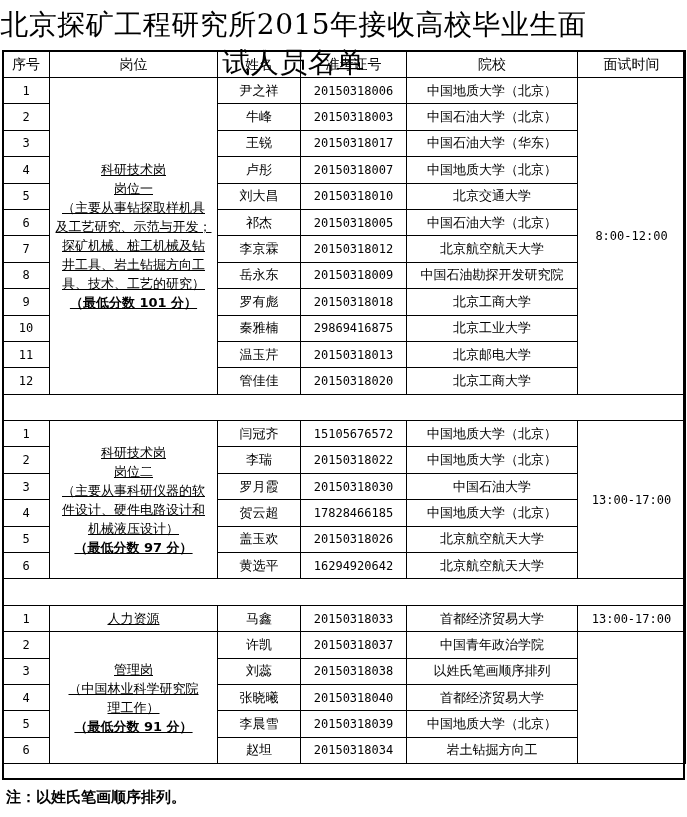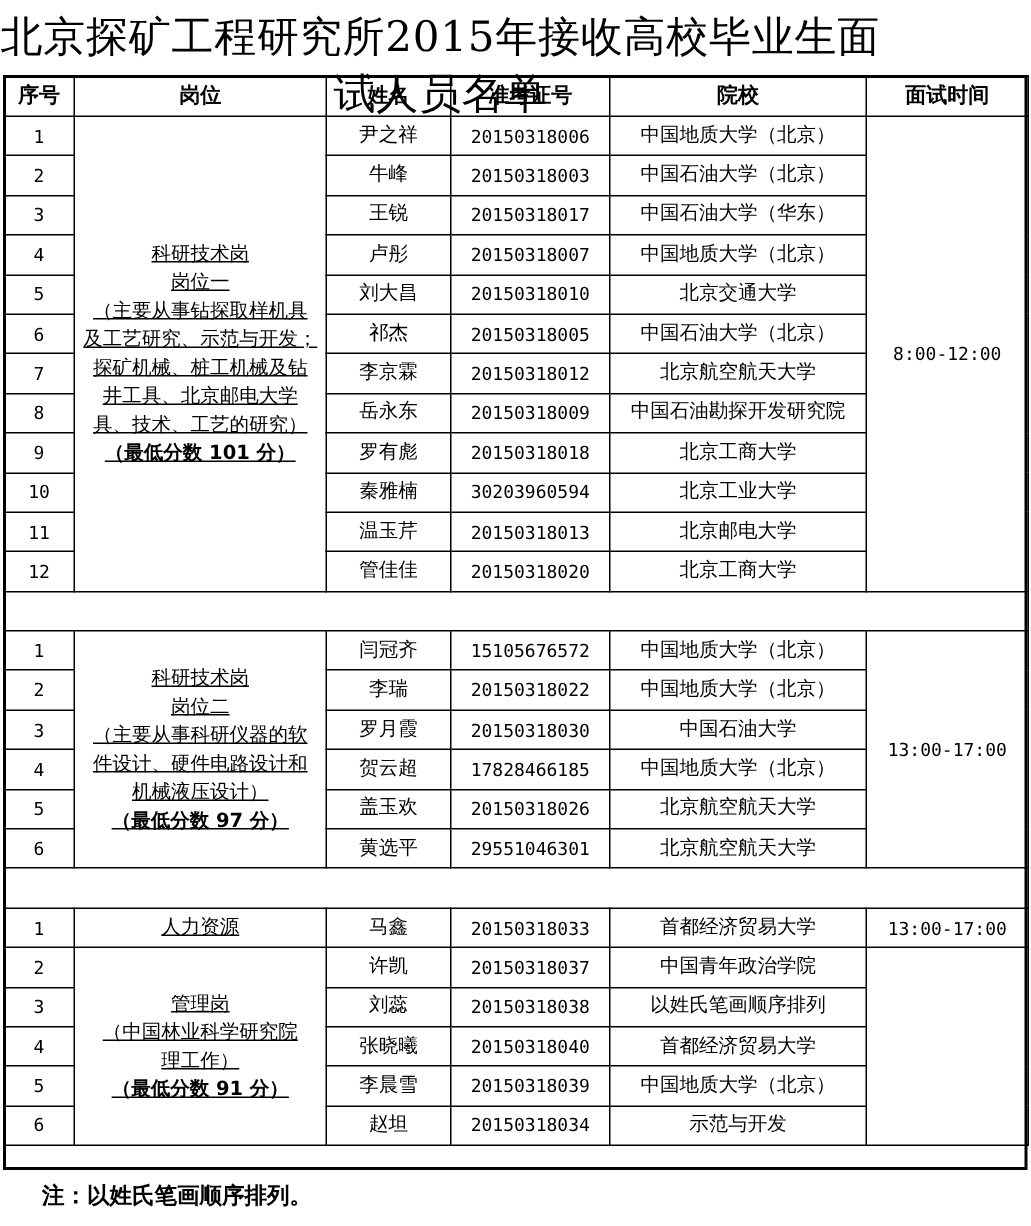--- a/index.html
+++ b/index.html
@@ -3,29 +3,29 @@
 <meta charset="utf-8">
 <style>
   html, body { margin:0; padding:0; background:#ffffff; }
   body { width:687px; height:817px; position:relative; overflow:hidden;
          font-family:"DejaVu Sans","Liberation Sans",sans-serif; color:#000; }
   .title { position:absolute; left:0; top:6px; width:587px; text-align:center;
            font-family:"DejaVu Serif","Liberation Serif",serif; font-size:28px; letter-spacing:0.5px; }
   table.roster { position:absolute; left:2px; top:50px; border-collapse:collapse; table-layout:fixed; }
   table.roster td, table.roster th { border:1px solid #000; padding:0; text-align:center; vertical-align:middle;
            font-size:13px; line-height:16px; overflow:hidden; }
-  table.roster th { font-weight:bold; font-size:14px; height:26px; }
+  table.roster th { font-weight:normal; font-size:14px; height:26px; }
   table.roster tr.data td { height:25.4px; }
   table.roster td.num, table.roster td.id, table.roster td.time {
            font-family:"DejaVu Sans Mono","Liberation Mono",monospace; font-size:12px; }
   table.roster td.pos { line-height:19px; font-size:13px; padding:0 1px;text-decoration:underline; }
   .pos .strong { font-weight:bold; display:block; }
   .pos span.line { display:block; }
   tr.spacer td { height:25.4px; }
-  .note { position:absolute; left:28px; top:788px; font-weight:bold; font-size:15px; }
+  .note { position:absolute; left:6px; top:788px; font-weight:bold; font-size:15px; }
   .outer { position:absolute; left:2px; top:50px; width:683px; height:730px;
            border:2px solid #000; box-sizing:border-box; pointer-events:none; }
 </style>
 </head>
 <body>
 
 <div class="title">北京探矿工程研究所2015年接收高校毕业生面试人员名单</div>
 
 <table class="roster">
   <colgroup>
@@ -48,21 +48,21 @@
   </thead>
   <tbody id="tbody">
       <tr class="data">
         <td class="num">1</td>
         <td class="pos" rowspan="12">
           <span class="line">科研技术岗</span>
           <span class="line">岗位一</span>
           <span class="line">（主要从事钻探取样机具</span>
           <span class="line">及工艺研究、示范与开发；</span>
           <span class="line">探矿机械、桩工机械及钻</span>
-          <span class="line">井工具、北京邮电大学</span>
+          <span class="line">井工具、岩土钻掘方向工</span>
           <span class="line">具、技术、工艺的研究）</span>
           <span class="strong">（最低分数 101 分）</span>
         </td>
         <td>尹之祥</td>
         <td class="id">20150318006</td>
         <td>中国地质大学（北京）</td>
         <td class="time" rowspan="12">8:00-12:00</td>
       </tr>
       <tr class="data">
         <td class="num">2</td>
@@ -108,21 +108,21 @@
       </tr>
       <tr class="data">
         <td class="num">9</td>
         <td>罗有彪</td>
         <td class="id">20150318018</td>
         <td>北京工商大学</td>
       </tr>
       <tr class="data">
         <td class="num">10</td>
         <td>秦雅楠</td>
-        <td class="id">30203960594</td>
+        <td class="id">29869416875</td>
         <td>北京工业大学</td>
       </tr>
       <tr class="data">
         <td class="num">11</td>
         <td>温玉芹</td>
         <td class="id">20150318013</td>
         <td>北京邮电大学</td>
       </tr>
       <tr class="data">
         <td class="num">12</td>
@@ -168,21 +168,21 @@
       </tr>
       <tr class="data">
         <td class="num">5</td>
         <td>盖玉欢</td>
         <td class="id">20150318026</td>
         <td>北京航空航天大学</td>
       </tr>
       <tr class="data">
         <td class="num">6</td>
         <td>黄选平</td>
-        <td class="id">29551046301</td>
+        <td class="id">16294920642</td>
         <td>北京航空航天大学</td>
       </tr>
       <tr class="spacer">
         <td colspan="6"></td>
       </tr>
       <tr class="data">
         <td class="num">1</td>
         <td class="pos" rowspan="1">人力资源</td>
         <td>马鑫</td>
         <td class="id">20150318033</td>
@@ -217,20 +217,20 @@
       <tr class="data">
         <td class="num">5</td>
         <td>李晨雪</td>
         <td class="id">20150318039</td>
         <td>中国地质大学（北京）</td>
       </tr>
       <tr class="data">
         <td class="num">6</td>
         <td>赵坦</td>
         <td class="id">20150318034</td>
-        <td>示范与开发</td>
+        <td>岩土钻掘方向工</td>
       </tr>
     </tbody>
 </table>
 
 <div class="outer"></div>
 
 <div class="note">注：以姓氏笔画顺序排列。</div>
 
 </body></html>

